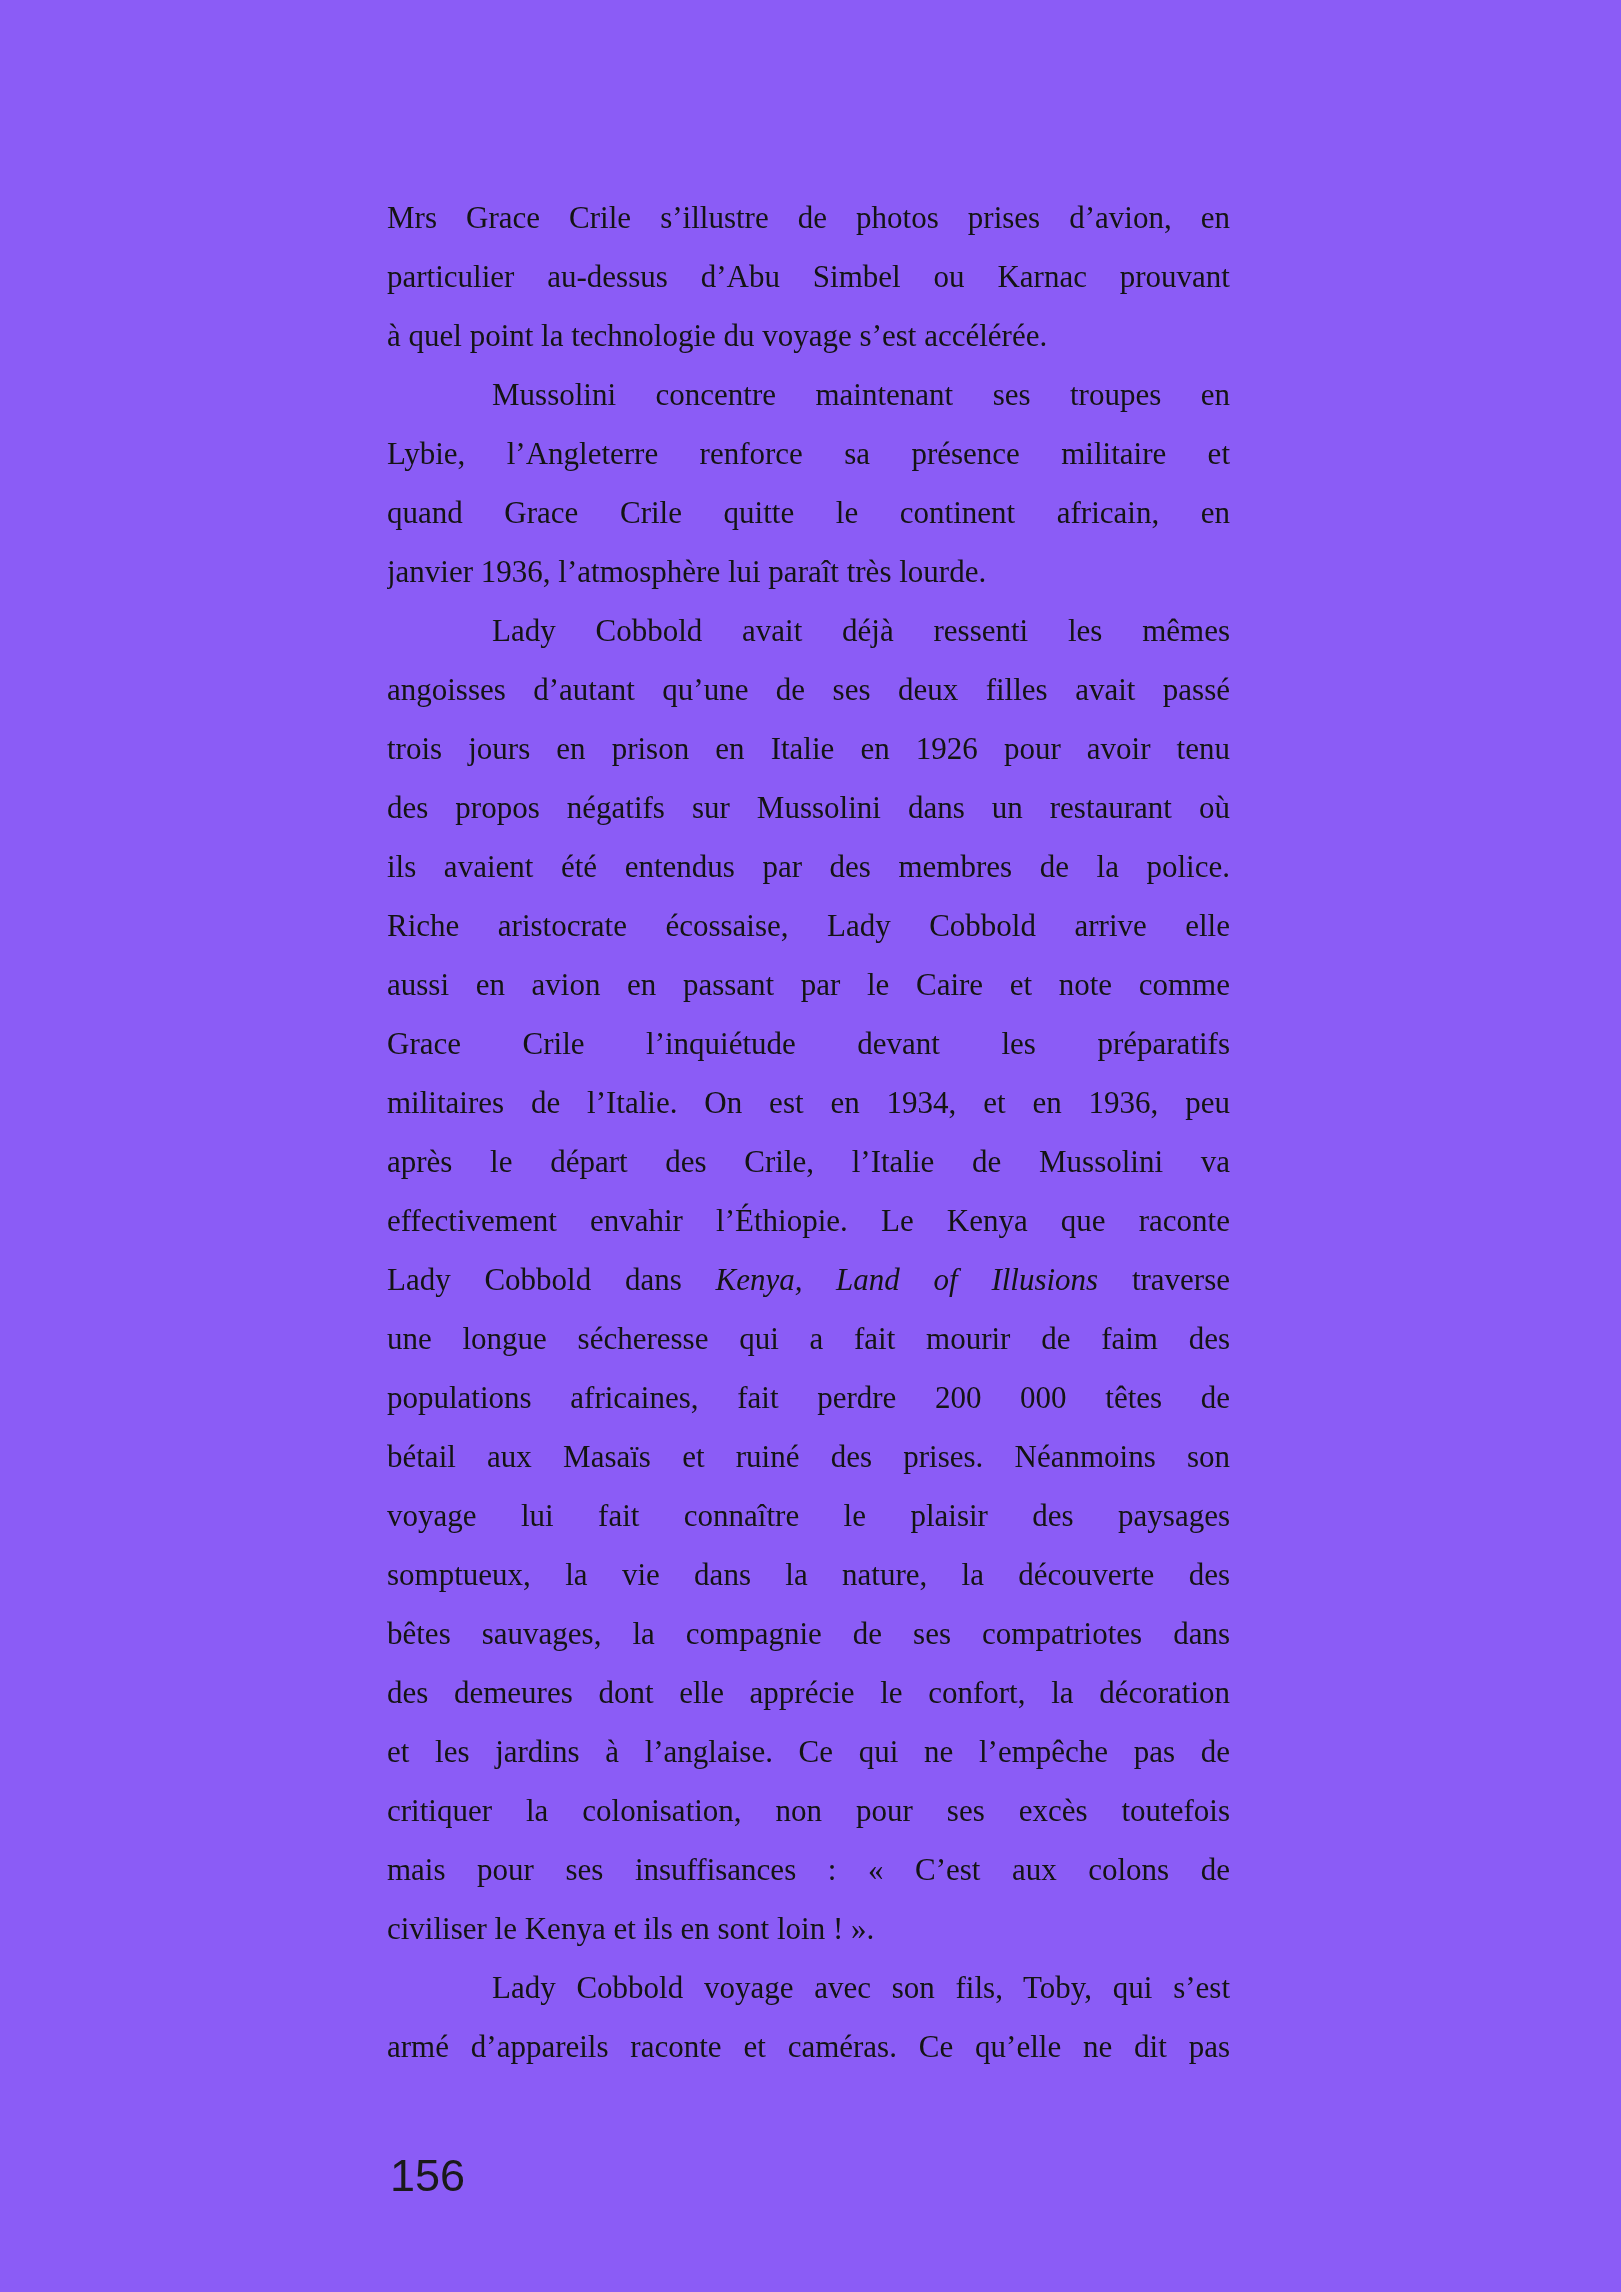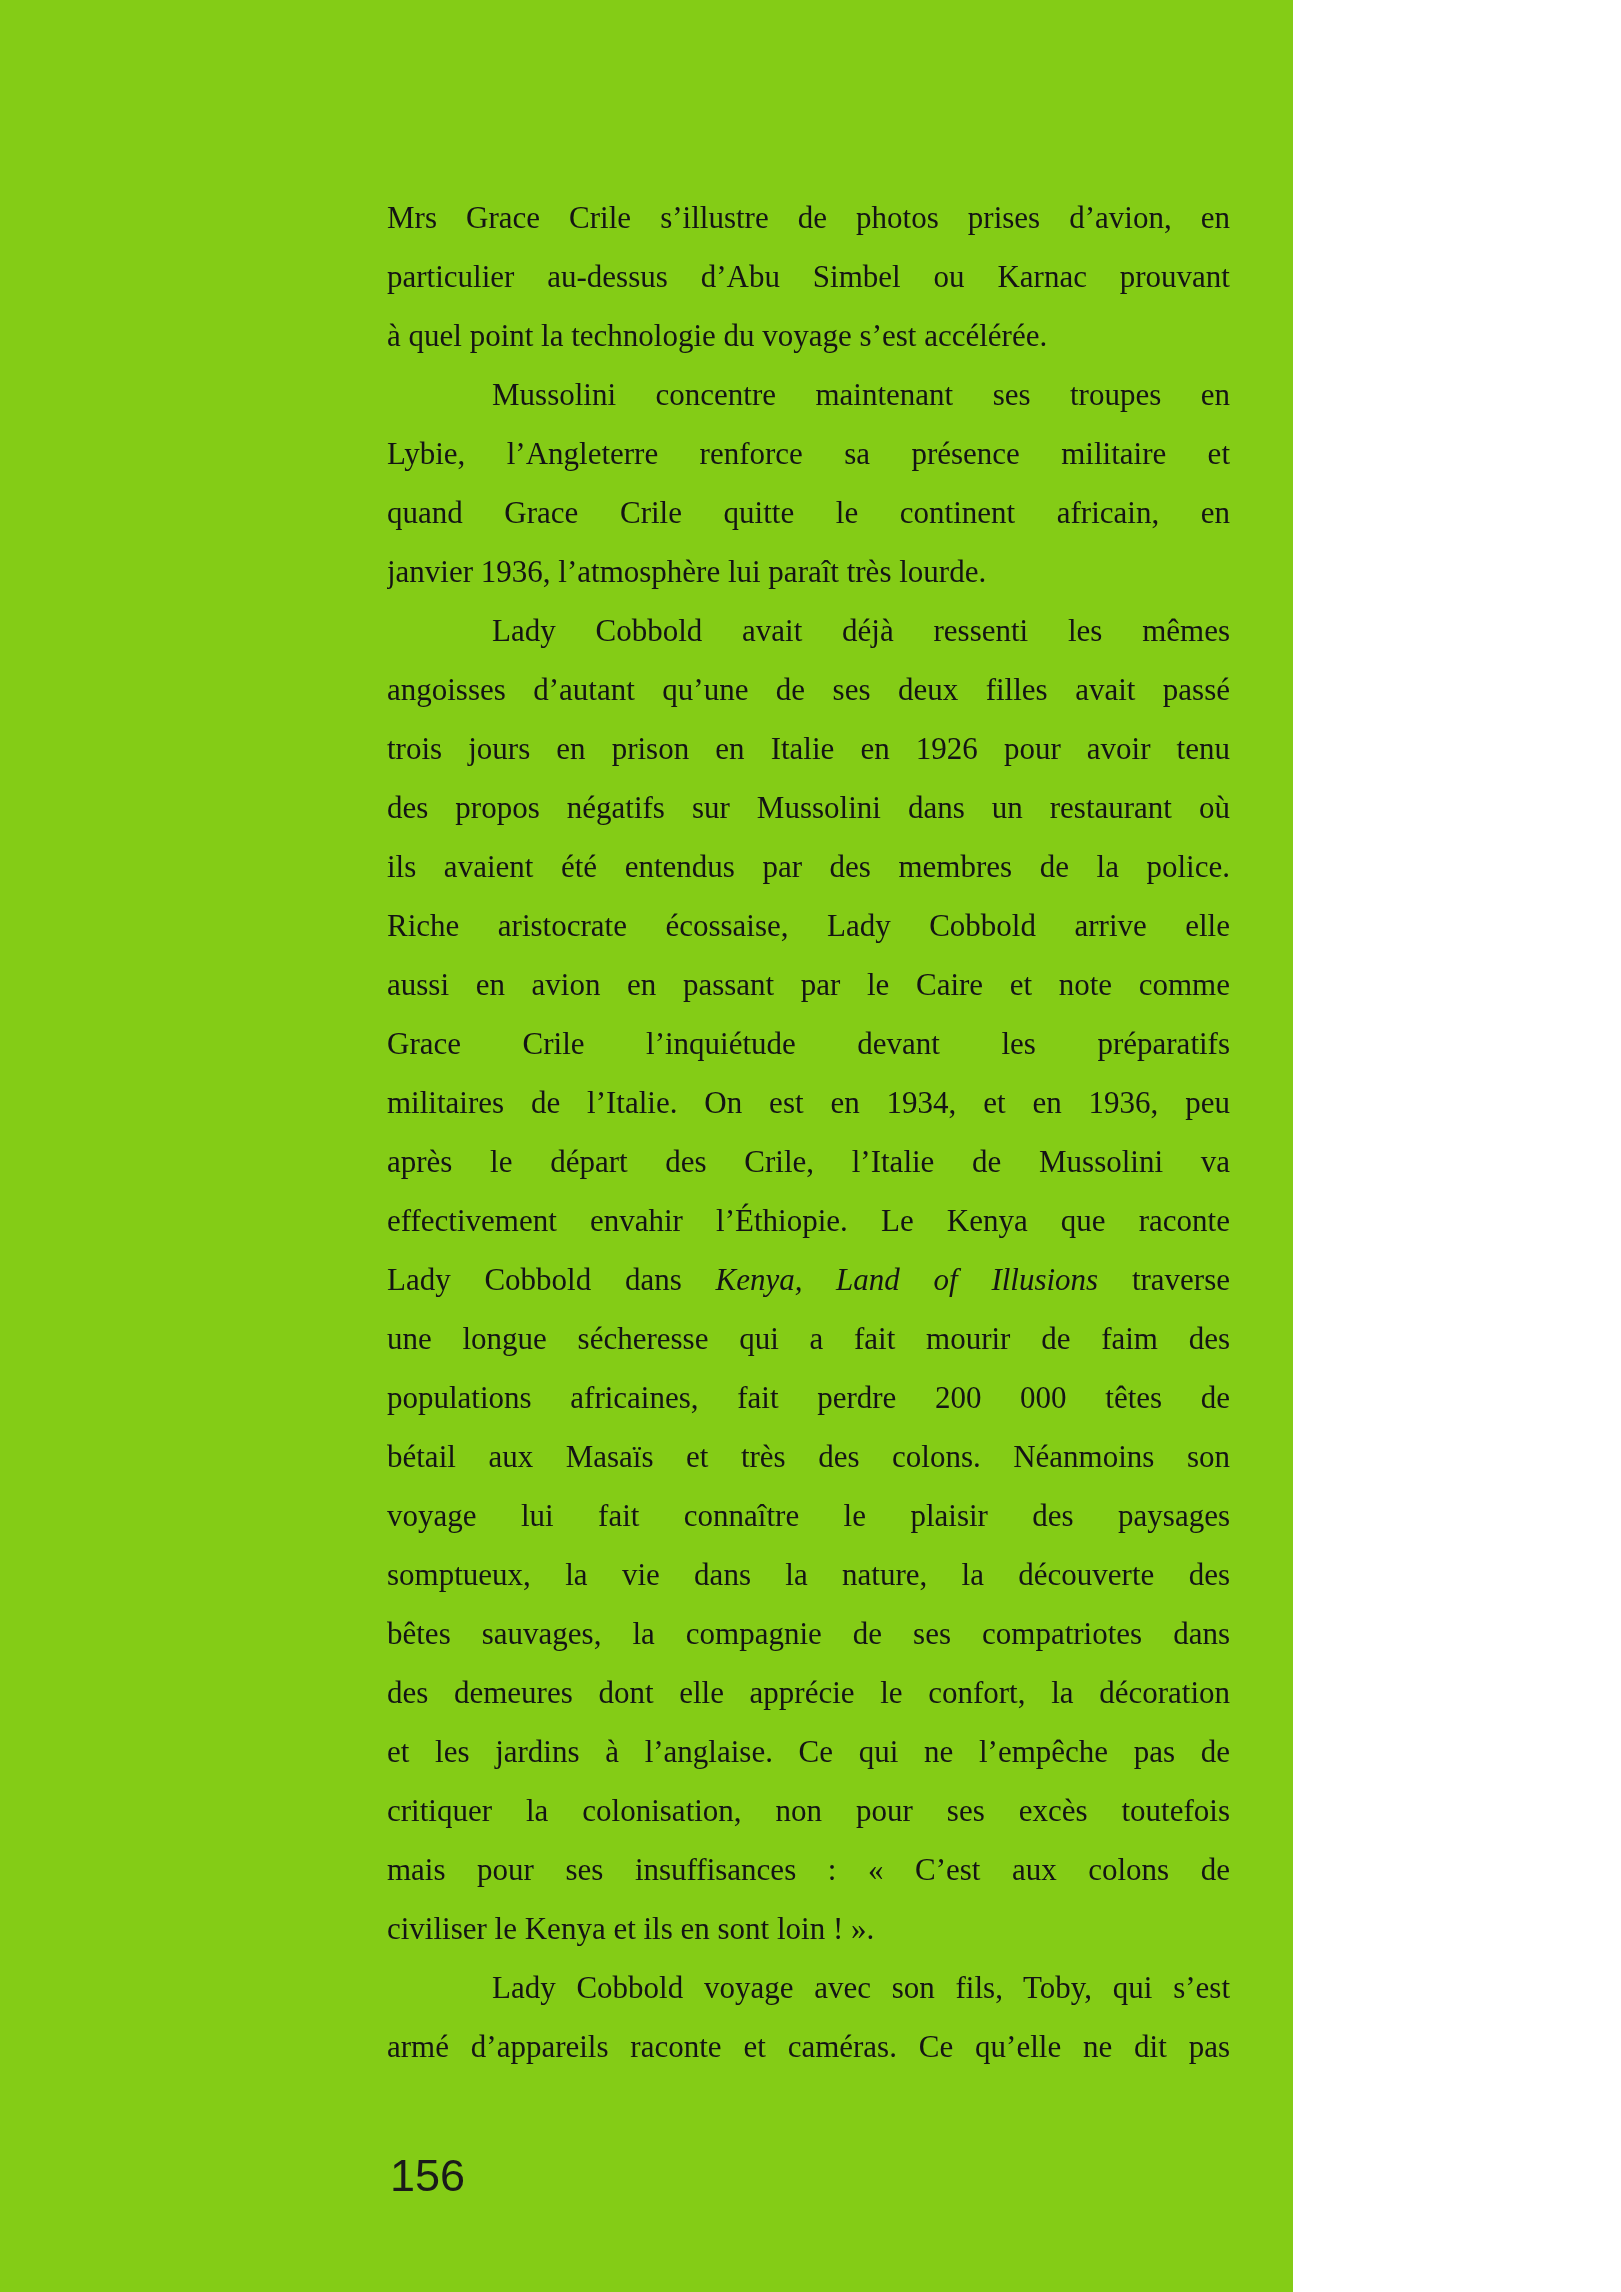--- a/index.html
+++ b/index.html
@@ -2,23 +2,23 @@
 <html><head>
 <meta charset="utf-8">
 <style>
   html, body {
     margin: 0;
     padding: 0;
     background: #ffffff;
   }
   .page {
     position: relative;
-    width: 1293px;
+    width: 1621px;
     height: 2293px;
-    background: #84cc16;
+    background: #8b5cf6;
     overflow: hidden;
   }
   .textblock {
     position: absolute;
     left: 387px;
     top: 188px;
     width: 843px;
     font-family: "Liberation Serif", "DejaVu Serif", serif;
     font-size: 31px;
     color: #141414;
@@ -71,21 +71,21 @@
     <div class="line">aussi en avion en passant par le Caire et note comme</div>
     <div class="line">Grace Crile l’inquiétude devant les préparatifs</div>
     <div class="line">militaires de l’Italie. On est en 1934, et en 1936, peu</div>
     <div class="line">après le départ des Crile, l’Italie de Mussolini va</div>
     <div class="line">effectivement envahir l’Éthiopie. Le Kenya que raconte</div>
     <div class="line">
       <span>Lady Cobbold dans </span><span class="it">Kenya, Land of Illusions</span><span> traverse</span>
     </div>
     <div class="line">une longue sécheresse qui a fait mourir de faim des</div>
     <div class="line">populations africaines, fait perdre 200&nbsp;000 têtes de</div>
-    <div class="line">bétail aux Masaïs et très des colons. Néanmoins son</div>
+    <div class="line">bétail aux Masaïs et ruiné des prises. Néanmoins son</div>
     <div class="line">voyage lui fait connaître le plaisir des paysages</div>
     <div class="line">somptueux, la vie dans la nature, la découverte des</div>
     <div class="line">bêtes sauvages, la compagnie de ses compatriotes dans</div>
     <div class="line">des demeures dont elle apprécie le confort, la décoration</div>
     <div class="line">et les jardins à l’anglaise. Ce qui ne l’empêche pas de</div>
     <div class="line">critiquer la colonisation, non pour ses excès toutefois</div>
     <div class="line">mais pour ses insuffisances&nbsp;: «&nbsp;C’est aux colons de</div>
     <div class="line lastline">civiliser le Kenya et ils en sont loin&nbsp;!&nbsp;».</div>
     <div class="line indent">Lady Cobbold voyage avec son fils, Toby, qui s’est</div>
     <div class="line">armé d’appareils raconte et caméras. Ce qu’elle ne dit pas</div>

